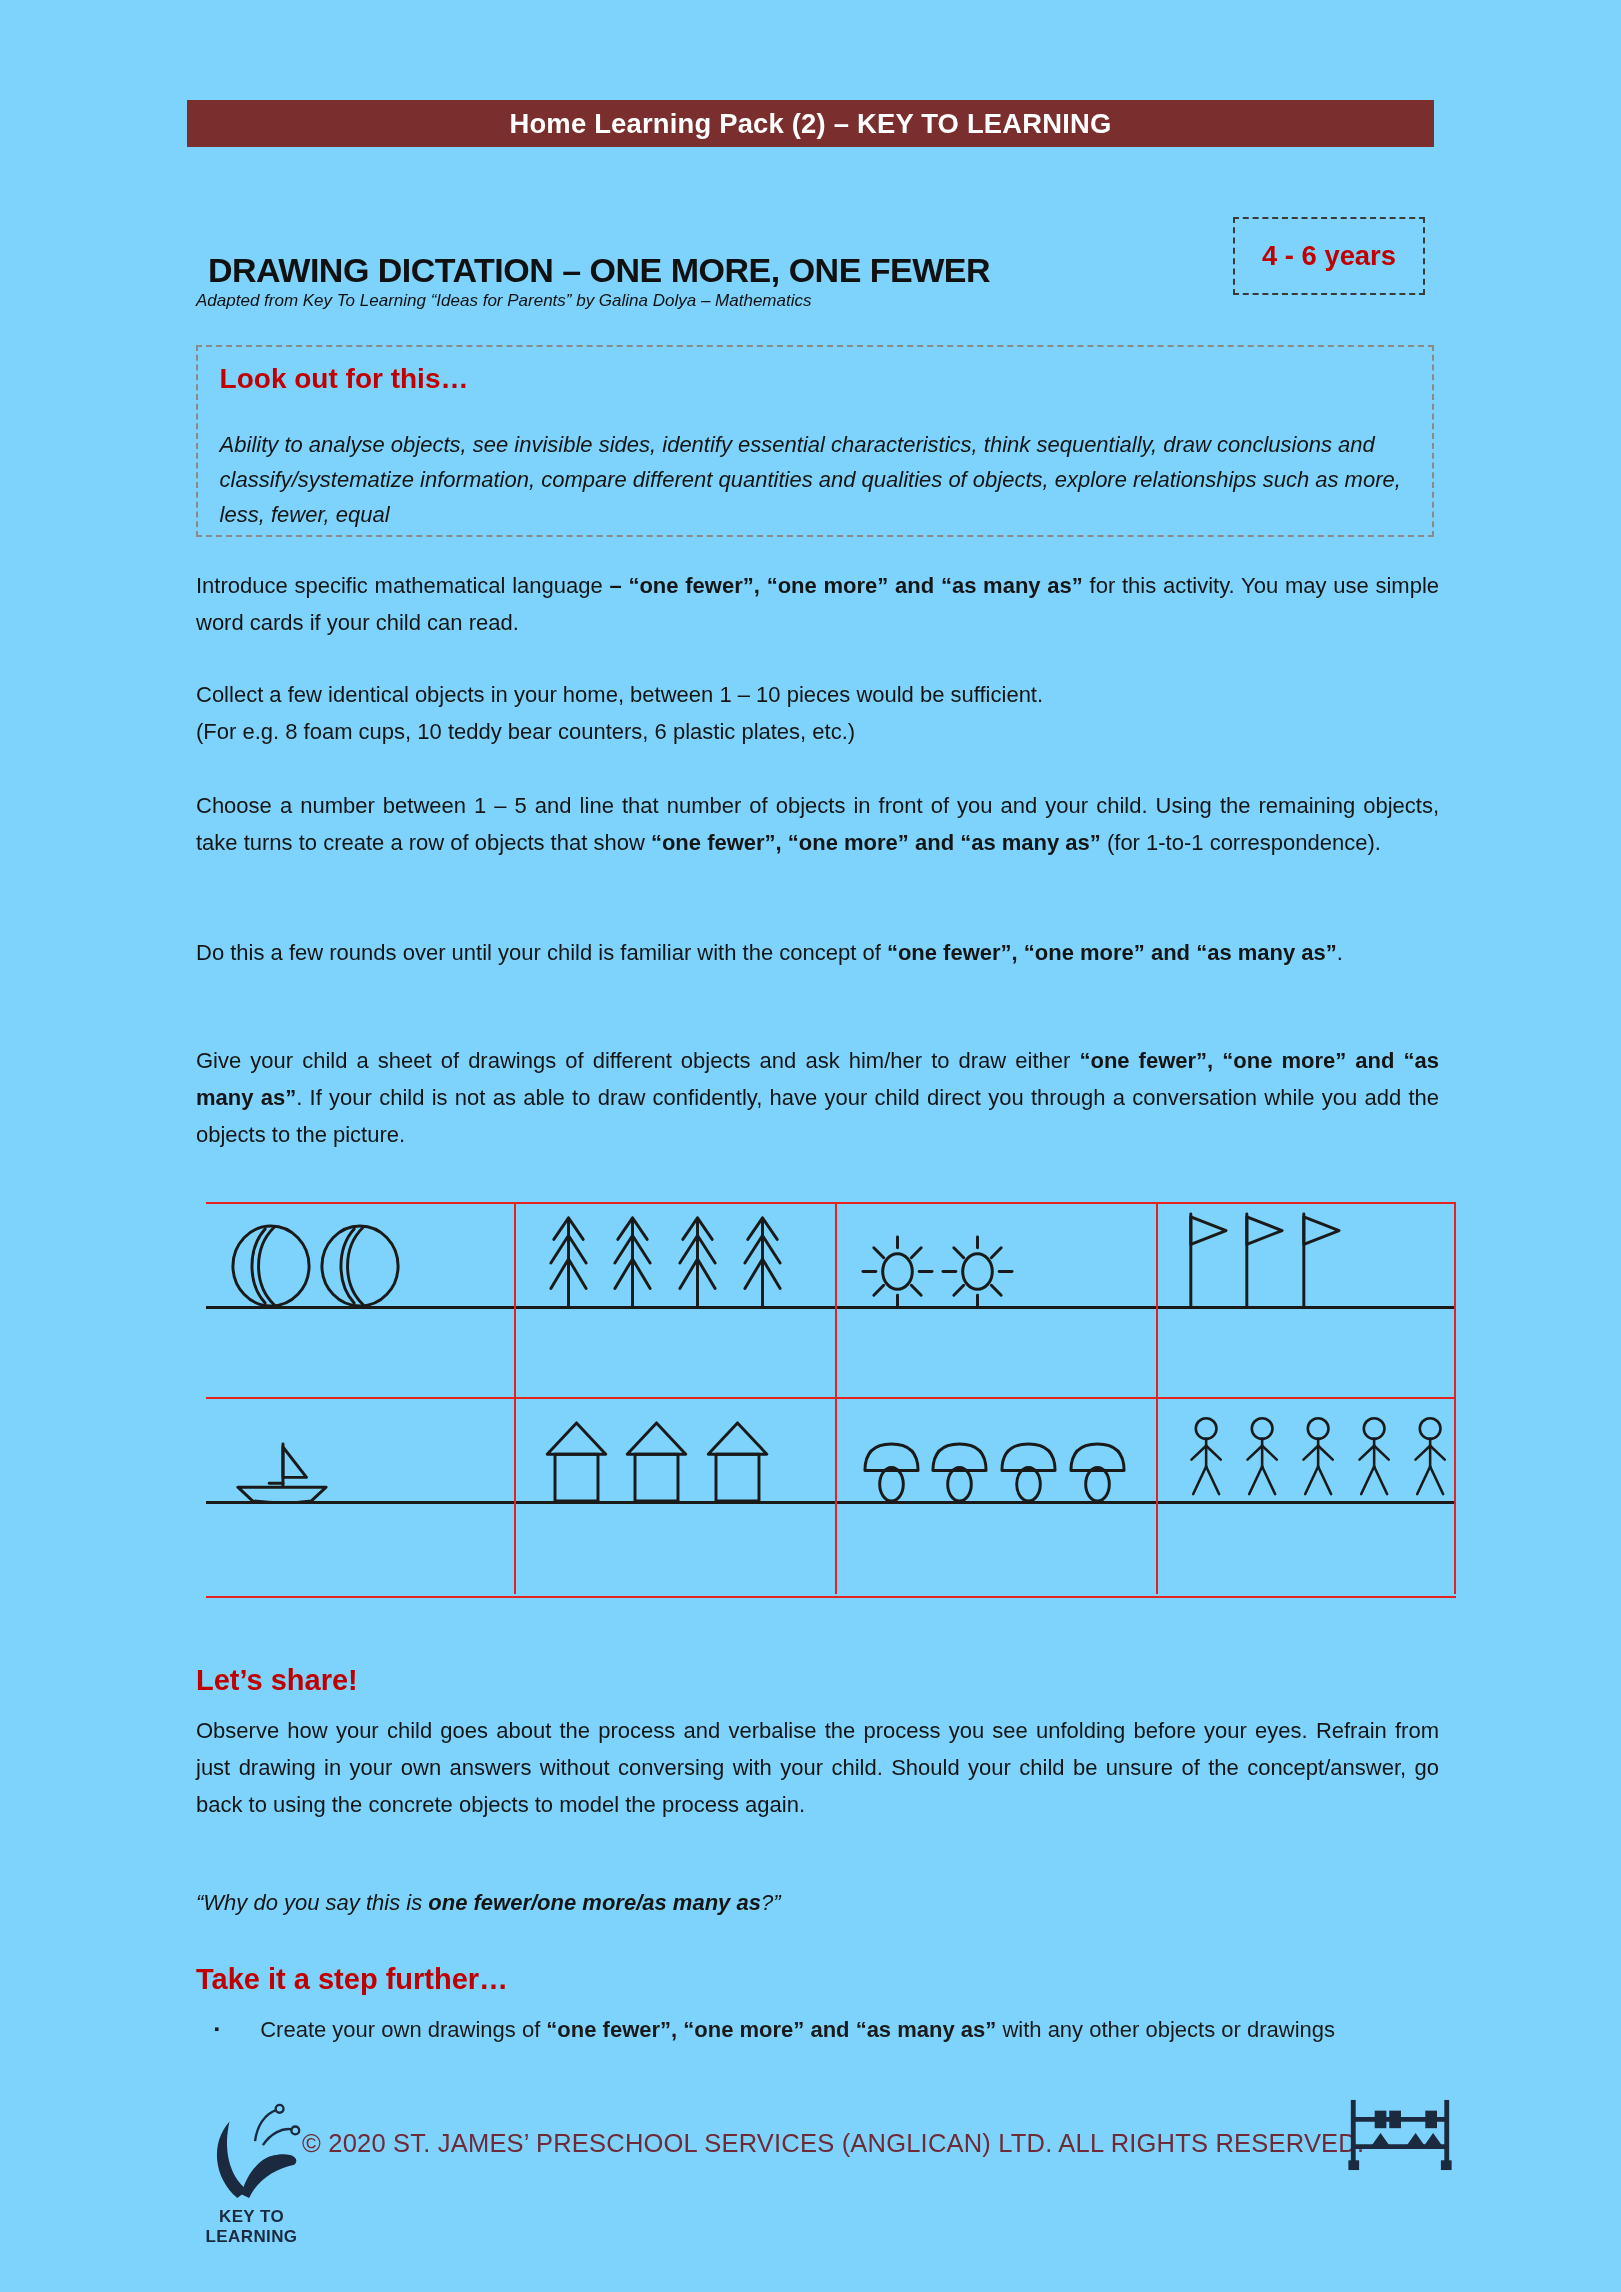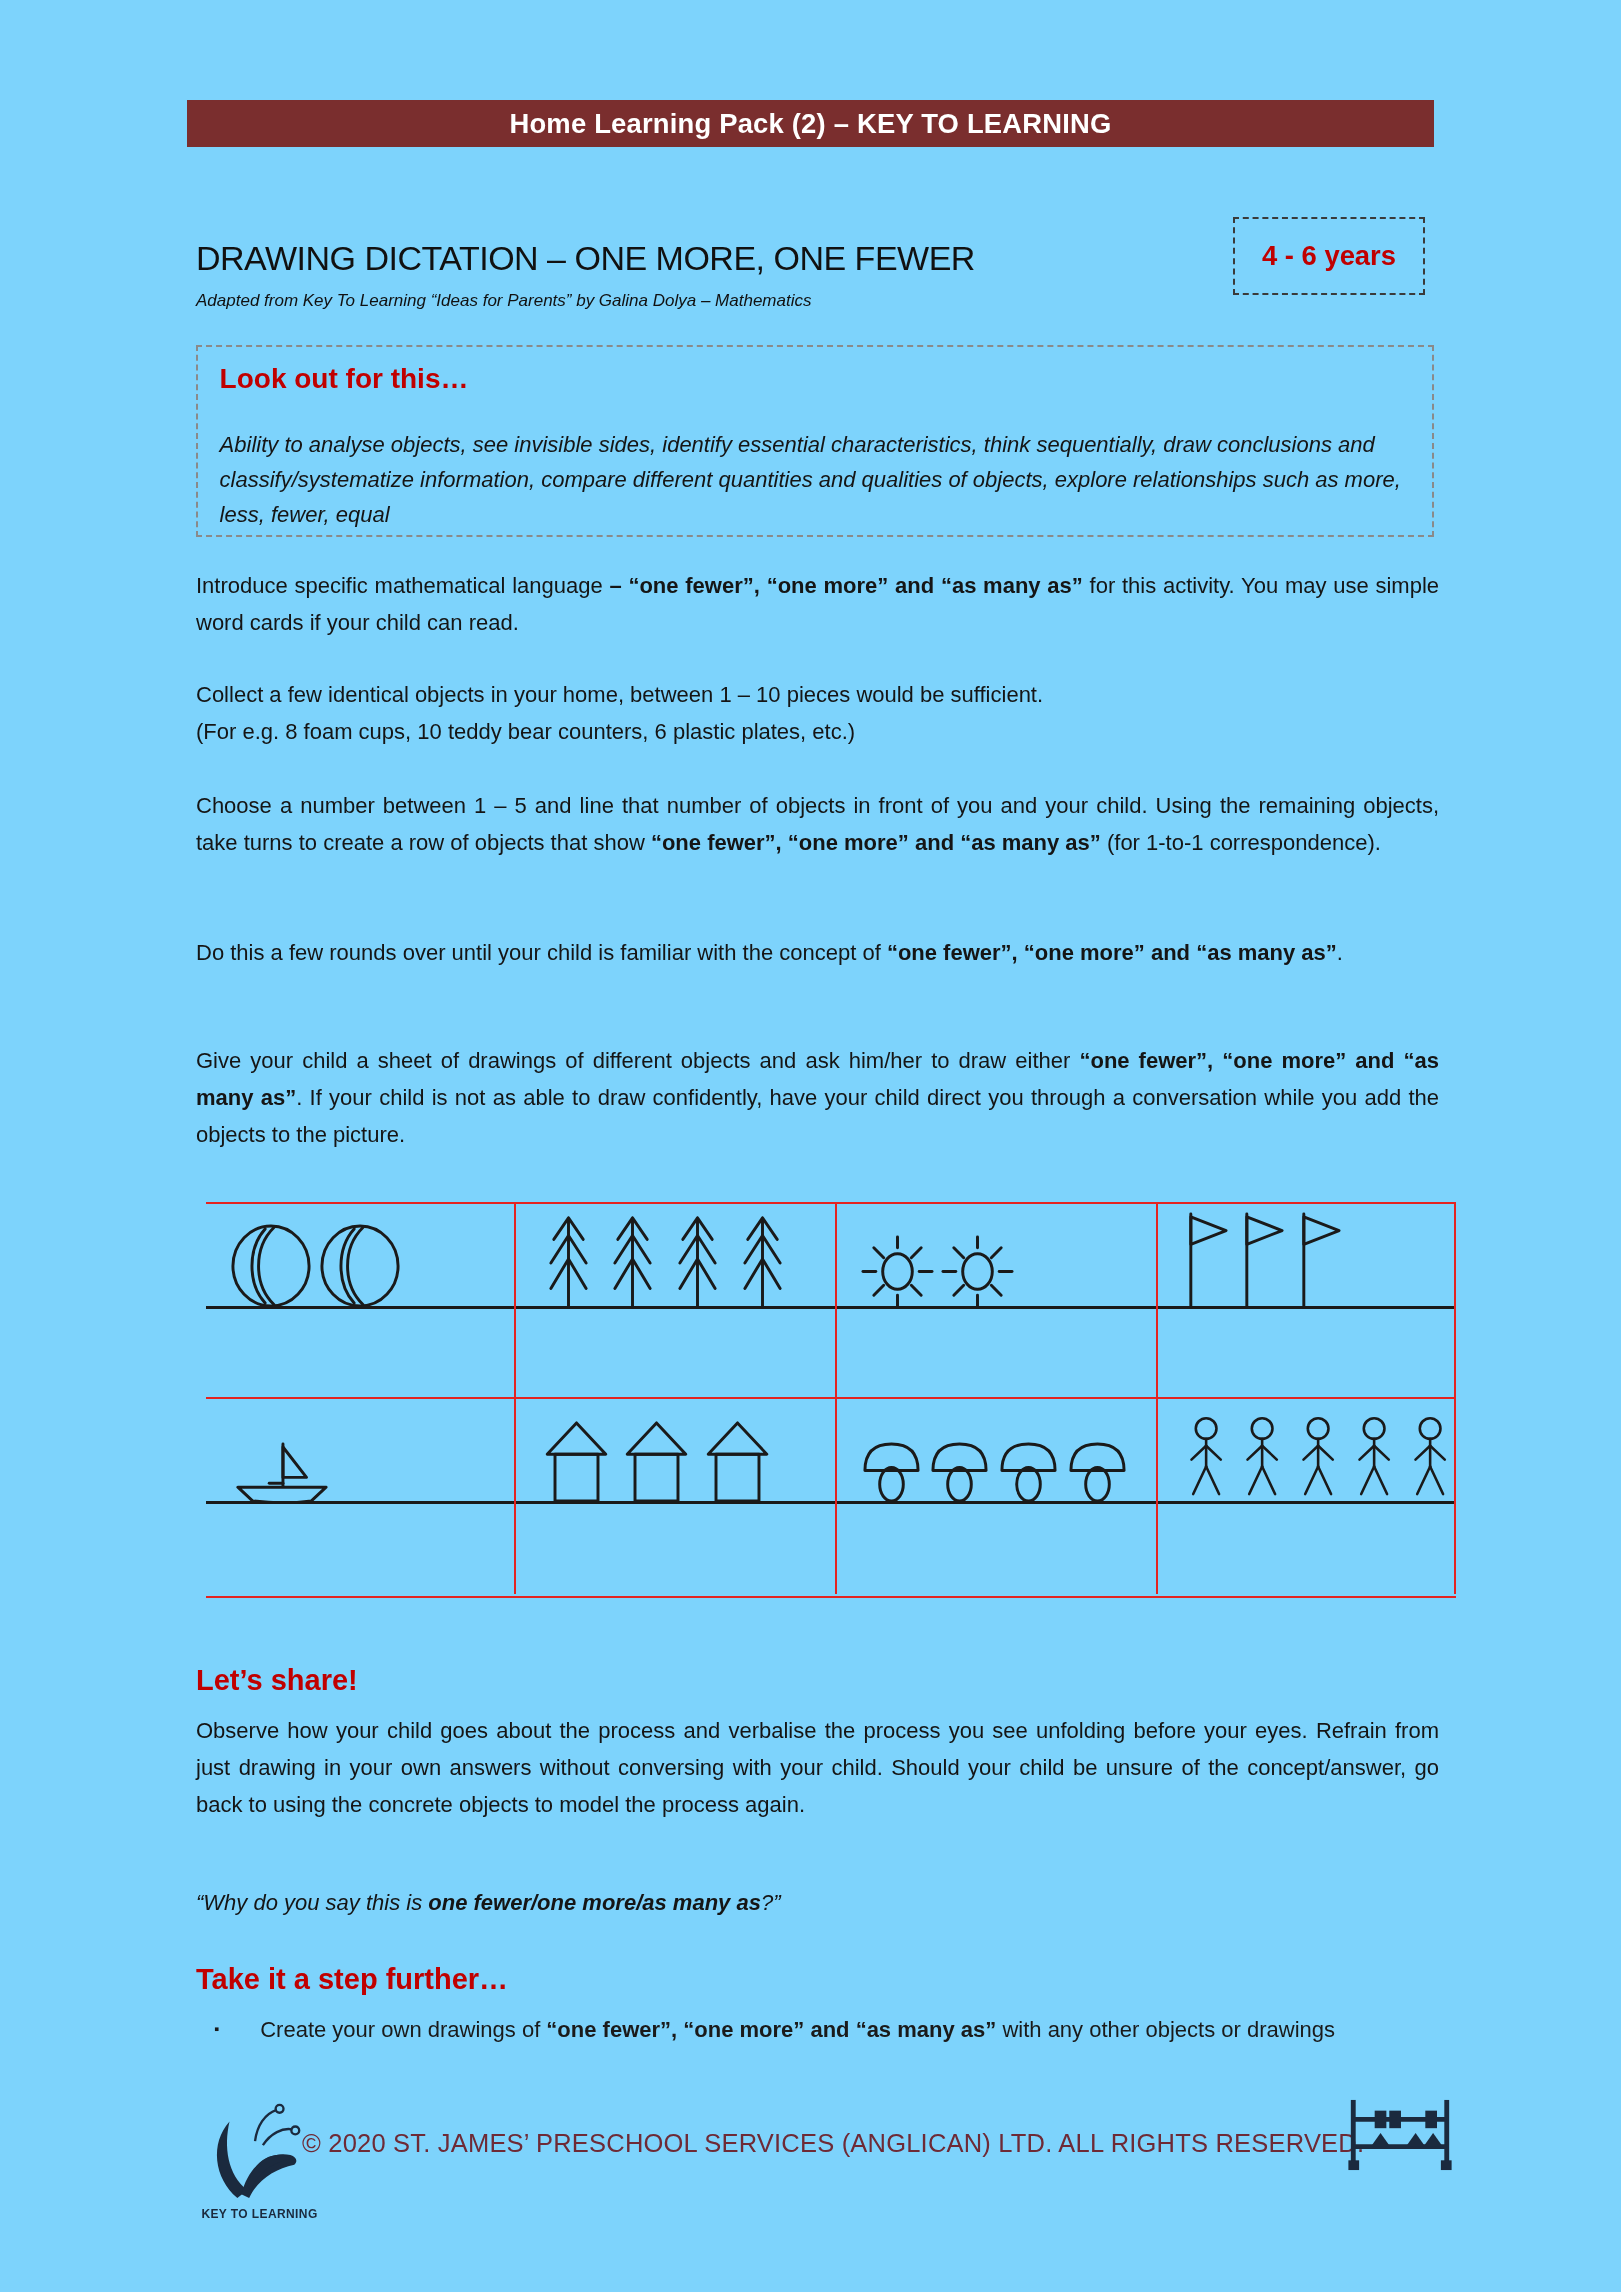--- a/index.html
+++ b/index.html
@@ -14,21 +14,21 @@
   .page{
     position:relative;width:1621px;height:2293px;background:#7dd3fc;
     font-family:"Liberation Sans",sans-serif;color:var(--ink);overflow:hidden;
   }
   .banner{
     position:absolute;left:187px;top:100px;width:1247px;height:47px;
     background:var(--banner-bg);color:#ffffff;font-weight:bold;font-size:27.4px;
     display:flex;align-items:center;justify-content:center;letter-spacing:0.2px;
   }
   .title{
-    position:absolute;left:196px;top:239px;margin:0;font-size:34px;font-weight:normal;
+    position:absolute;left:196px;top:239px;margin:12px;font-size:34px;font-weight:bold;
     letter-spacing:-0.5px;color:#111;
   }
   .badge{
     position:absolute;left:1233px;top:217px;width:188px;height:74px;
     border:2px dashed #3a3a3a;display:flex;align-items:center;justify-content:center;
   }
   .badge span{color:var(--heading-red);font-weight:bold;font-size:27.4px;}
   .subtitle{
     position:absolute;left:196px;top:291px;font-size:17px;font-style:italic;color:#111;
   }
@@ -67,22 +67,22 @@
   .dcell .baseline{
     position:absolute;left:0;right:0;top:102px;height:2.9px;background:#1a1a1a;
   }
   .dcell .icons{
     position:absolute;left:0;right:0;top:0;height:104px;display:flex;align-items:flex-end;
     padding-left:23.5px;gap:7.8px;overflow:hidden;
   }
   
   .footer-logo{position:absolute;left:204px;top:2096px;}
   .footer-logo-text{
-    position:absolute;left:196px;top:2207px;width:127px;text-align:center;
-    color:var(--logo-navy);font-weight:bold;font-size:12px;letter-spacing:0.4px;
+    position:absolute;left:188px;top:2207px;width:127px;text-align:center;
+    color:var(--logo-navy);font-weight:bold;font-size:17px;letter-spacing:0.4px;
   }
   .copyright{
     position:absolute;left:302px;top:2129px;color:var(--footer-maroon);font-size:25.5px;letter-spacing:0.2px;
   }
   .abacus{position:absolute;left:1345px;top:2098px;}
 </style>
 </head>
 <body>
 
 <div class="page">

